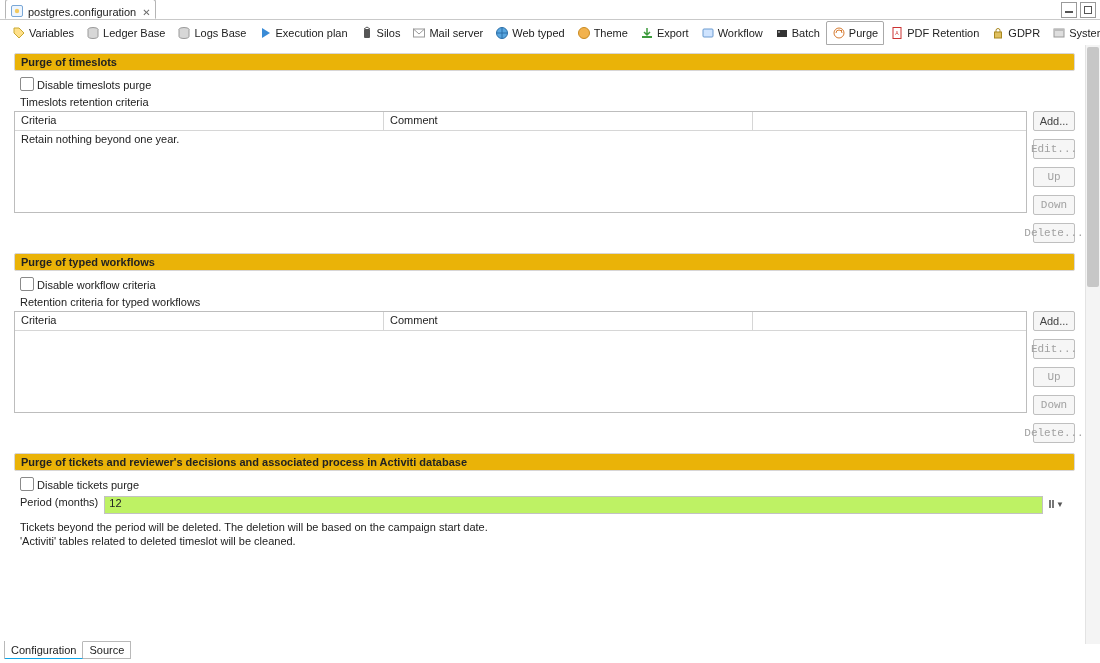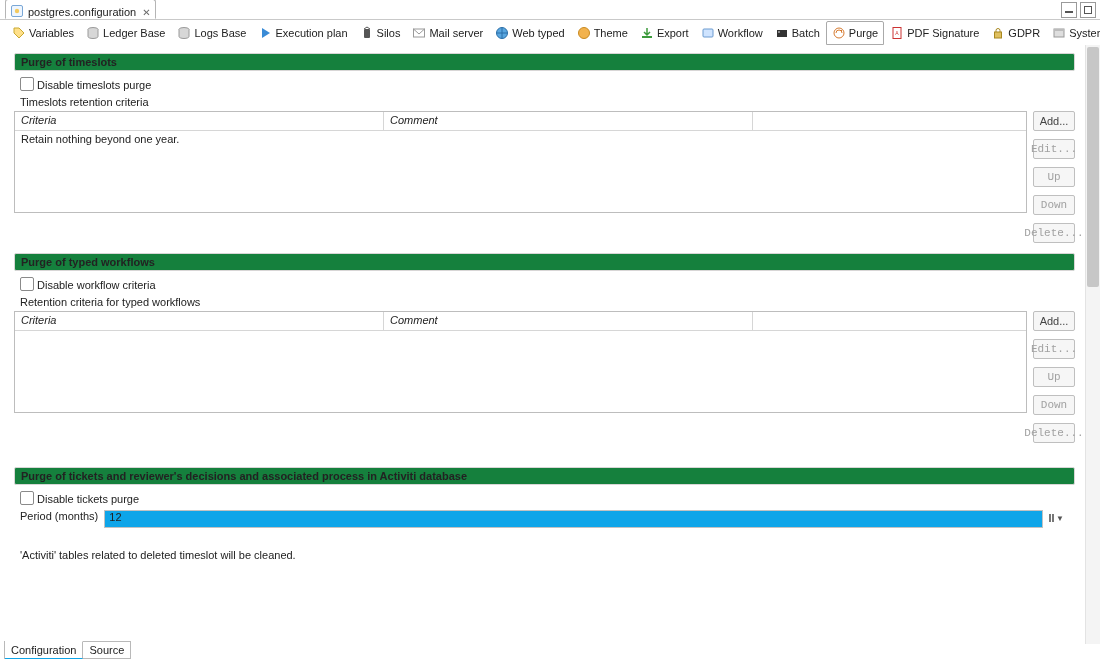--- a/index.html
+++ b/index.html
@@ -102,21 +102,21 @@
     position:absolute;
     left:1px; right:1px;
     top: 2px;
     height: 240px;
     background: #c7c7c7;
     border-radius: 2px;
   }
 
   
   .section-hdr {
-    background: #15803d;
+    background: #eab308;
     border: 1px solid #d8d6d6;
     border-radius: 2px;
     font-weight: bold;
     padding: 2px 6px;
     margin: 4px 0 4px 0;
   }
 
   .chk-row {
     display:flex; align-items:flex-end; gap:3px;
     padding: 2px 0 2px 6px;
@@ -147,21 +147,20 @@
   .tbl.wf { height: 100px; }
   .tbl-hdr {
     display:flex;
     border-bottom: 1px solid #d6d6d6;
     background: #fff;
     height: 18px;
   }
   .tbl-hdr div {
     padding: 2px 6px;
     border-right: 1px solid #d6d6d6;
-    font-style: italic;
   }
   .col-criteria { width: 356px; }
   .col-comment { width: 356px; }
   .col-rest { flex:1; border-right:none !important; }
 
   .tbl-body { flex:1; overflow:hidden; }
   .tbl-row { display:flex; }
   .tbl-row div { padding: 2px 6px; }
 
   .btn-col {
@@ -181,21 +180,21 @@
   
   .period-row {
     display:flex; align-items:flex-start; gap:6px;
     padding: 3px 0 3px 6px;
   }
   .period-input {
     flex:1;
     border:1px solid #c2c2c2;
     height: 16px;
     padding: 0 4px;
-    background:#0ea5e9;
+    background:#bef264;
   }
   .spinner-widget {
     width: 26px; height:16px;
     display:flex; align-items:center;
     gap:2px;
   }
   .spinner-widget .bars {
     display:flex; gap:1px;
   }
   .spinner-widget .bars span { width:2px; height:8px; background:#777; display:inline-block; }
@@ -377,21 +376,21 @@
     <span>Purge</span>
   </div>
 
   <div class="tab">
     <span class="ico">
         <svg viewBox="0 0 14 14">
           <rect x="3" y="1.5" width="8" height="11" fill="#fff" stroke="#c33"></rect>
           <text x="7" y="9" font-size="5" text-anchor="middle" fill="#c33">A</text>
         </svg>
       </span>
-    <span>PDF Signature</span>
+    <span>PDF Retention</span>
   </div>
 
   <div class="tab">
     <span class="ico">
         <svg viewBox="0 0 14 14">
           <rect x="3.5" y="6" width="7" height="6" fill="#e0c060" stroke="#a88820"></rect>
           <path d="M5 6V4.5a2 2 0 0 1 4 0V6" fill="none" stroke="#a88820"></path>
         </svg>
       </span>
     <span>GDPR</span>
@@ -463,21 +462,21 @@
       </div>
       <div class="btn-col">
         <div class="btn">Add...</div>
         <div class="btn disabled">Edit...</div>
         <div class="btn disabled">Up</div>
         <div class="btn disabled">Down</div>
         <div class="btn disabled">Delete...</div>
       </div>
     </div>
 
-    <div class="section-hdr" style="margin-top:24px">Purge of tickets and reviewer's decisions and associated process in Activiti database</div>
+    <div class="section-hdr" style="margin-top:10px">Purge of tickets and reviewer's decisions and associated process in Activiti database</div>
 
     <div class="chk-row">
       <span class="chk"></span>
       <span>Disable tickets purge</span>
     </div>
 
     <div class="period-row">
       <span>Period (months)</span>
       <div class="period-input">
         <span>12</span>
@@ -485,21 +484,21 @@
       <div class="spinner-widget">
         <span class="bars">
             <span></span>
             <span></span>
           </span>
         <span class="arrow">▼</span>
       </div>
     </div>
 
     <div class="note">
-      <br>
+      <span>Tickets beyond the period will be deleted. The deletion will be based on the campaign start date.</span><br>
       <span>'Activiti' tables related to deleted timeslot will be cleaned.</span>
     </div>
 
   </div>
 
   <div class="scrollbar">
     <div class="thumb"></div>
   </div>
 </div>
 

